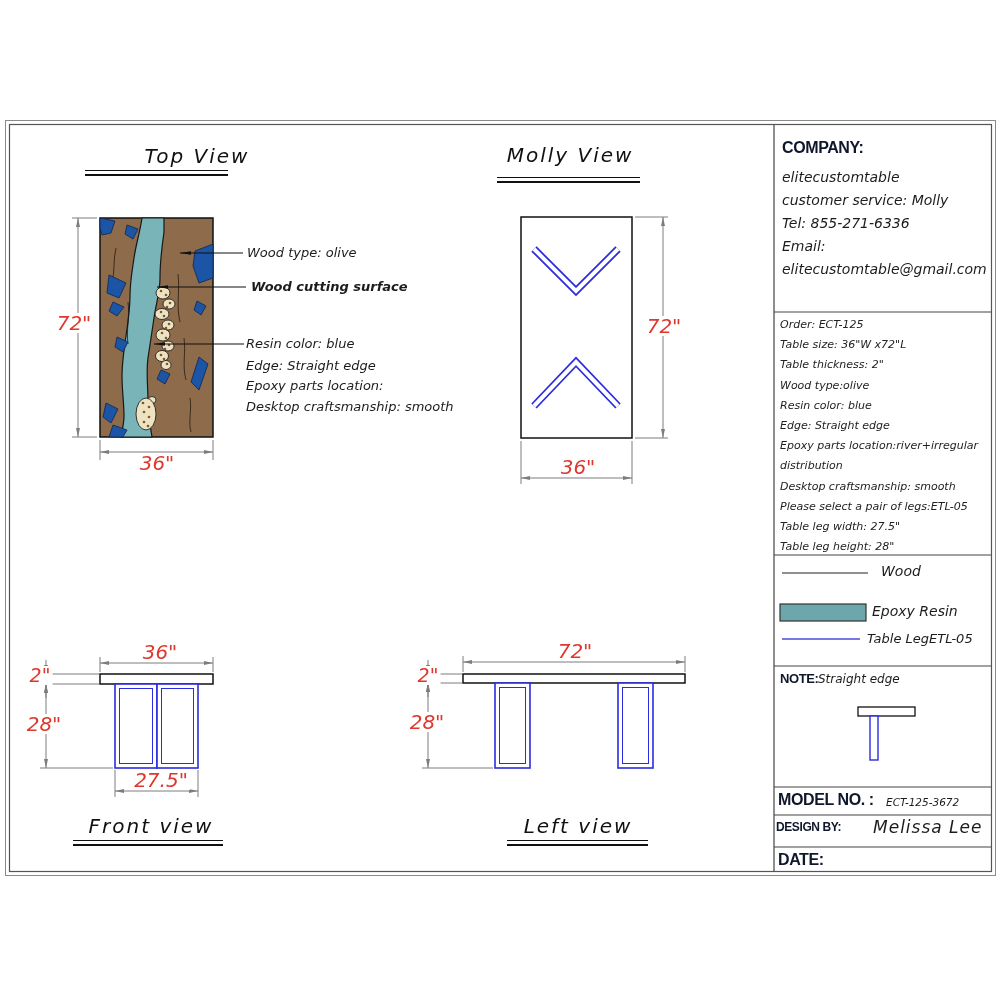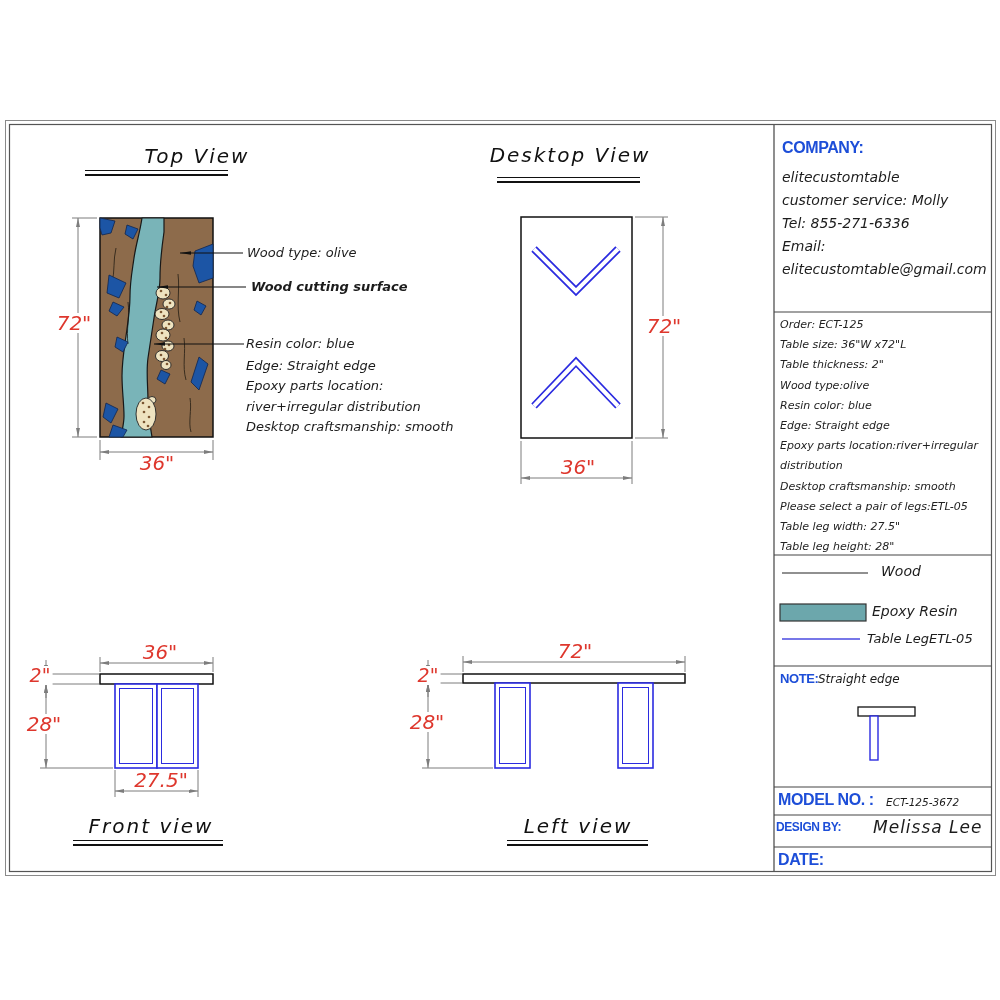--- a/index.html
+++ b/index.html
@@ -1,20 +1,20 @@
 <!DOCTYPE html>
 <html><head>
 <meta charset="utf-8">
 <style>
   html,body{margin:0;padding:0;background:#fff;}
   #page{position:relative;width:1000px;height:1000px;background:#fff;overflow:hidden;
         font-family:"DejaVu Sans",sans-serif;}
   .abs{position:absolute;white-space:nowrap;}
   .ital{font-family:"DejaVu Sans",sans-serif;font-style:italic;color:#1c1c1c;}
-  .bold{font-family:"Liberation Sans",sans-serif;font-weight:700;color:#1d4ed8;letter-spacing:-0.4px;}
+  .bold{font-family:"Liberation Sans",sans-serif;font-weight:700;color:#0f172a;letter-spacing:-0.4px;}
   .dim{font-family:"DejaVu Sans",sans-serif;font-style:italic;color:#de372d;background:#fff;
        padding:0 2px;line-height:1;font-size:20px;}
   .ctr{transform:translateX(-50%);}
   .vtitle{font-family:"DejaVu Sans",sans-serif;font-style:italic;font-size:20px;color:#111;
           letter-spacing:2px;}
   .dul{height:3px;border-top:1.2px solid #111;border-bottom:2.6px solid #111;}
   svg{position:absolute;left:0;top:0;}
 </style>
 </head>
 <body>
@@ -197,21 +197,21 @@
 
     <g>
       <rect x="858" y="707" width="57" height="9" fill="#fff" stroke="#111" stroke-width="1.3"></rect>
       <rect x="870" y="716" width="8" height="44" fill="#fff" stroke="#2b2be0" stroke-width="1.4"></rect>
     </g>
   </svg>
 
   <div class="abs vtitle ctr" style="left:157px;top:144px;margin-left:40px;">Top View</div>
   <div class="abs dul" style="left:85px;top:170px;width:143px;"></div>
 
-  <div class="abs vtitle ctr" style="left:570px;top:143px;">Desktop View</div>
+  <div class="abs vtitle ctr" style="left:570px;top:143px;">Molly View</div>
   <div class="abs dul" style="left:497px;top:177px;width:143px;"></div>
 
   <div class="abs vtitle ctr" style="left:151px;top:814px;">Front view</div>
   <div class="abs dul" style="left:73px;top:840px;width:150px;"></div>
 
   <div class="abs vtitle ctr" style="left:578px;top:814px;">Left view</div>
   <div class="abs dul" style="left:507px;top:840px;width:141px;"></div>
 
   <div class="abs dim ctr" style="left:74px;top:313px;">72"</div>
   <div class="abs dim ctr" style="left:157px;top:453px;">36"</div>
@@ -224,21 +224,20 @@
   <div class="abs dim ctr" style="left:575px;top:641px;">72"</div>
   <div class="abs dim ctr" style="left:428px;top:666px;font-size:19px;">2"</div>
   <div class="abs dim ctr" style="left:427px;top:712px;">28"</div>
 
   <div class="abs ital" style="left:247px;top:245px;font-size:13px;">Wood type: olive</div>
   <div class="abs ital" style="left:251px;top:279px;font-size:13px;font-weight:bold;">Wood cutting surface</div>
   <div class="abs ital" style="left:246px;top:336px;font-size:13px;">Resin color: blue</div>
   <div class="abs ital" style="left:246px;top:356px;font-size:13px;line-height:20.3px;">
     <div>Edge: Straight edge</div>
     <div>Epoxy parts location:</div>
-    <div>river+irregular distribution</div>
     <div>Desktop craftsmanship: smooth</div>
   </div>
 
   <div class="abs bold" style="left:782px;top:139px;font-size:16px;">COMPANY:</div>
   <div class="abs ital" style="left:782px;top:166px;font-size:14px;line-height:23px;">
     <div>elitecustomtable</div>
     <div>customer service: Molly</div>
     <div>Tel: 855-271-6336</div>
     <div>Email:</div>
     <div>elitecustomtable@gmail.com</div>

